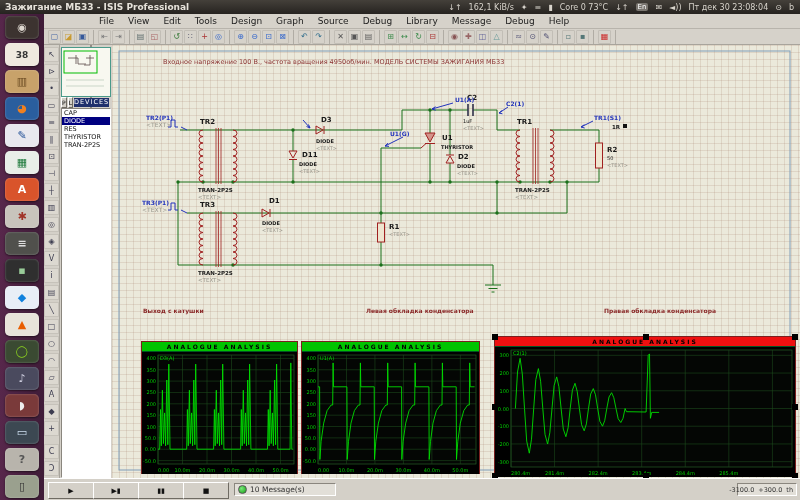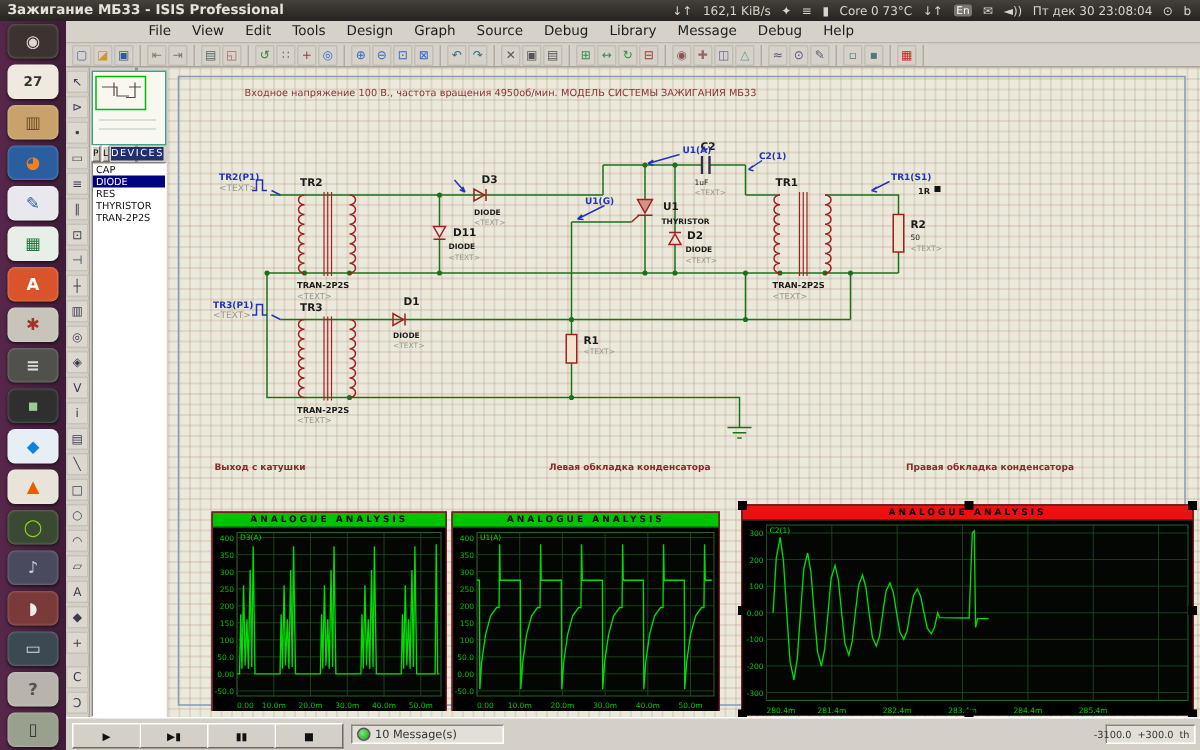--- a/index.html
+++ b/index.html
@@ -84,21 +84,21 @@
     <span>✉</span>
     <span>◄))</span>
     <span>Пт дек 30 23:08:04</span>
     <span>⊙</span>
     <span>b</span>
   </span>
 </div>
 
 <div id="dock" class="abs">
     <div class="ditem" style="background: rgb(60, 51, 48); color: rgb(222, 216, 208);">◉</div>
-    <div class="ditem" style="background: rgb(239, 233, 223); color: rgb(51, 51, 51); font-size: 9px;">27</div>
+    <div class="ditem" style="background: rgb(239, 233, 223); color: rgb(51, 51, 51); font-size: 9px;">38</div>
     <div class="ditem" style="background: rgb(200, 162, 106); color: rgb(106, 74, 34);">▥</div>
     <div class="ditem" style="background: rgb(42, 94, 158); color: rgb(240, 128, 32);">◕</div>
     <div class="ditem" style="background: rgb(232, 232, 238); color: rgb(43, 87, 154);">✎</div>
     <div class="ditem" style="background: rgb(232, 238, 232); color: rgb(30, 122, 60);">▦</div>
     <div class="ditem" style="background: rgb(217, 84, 43); color: rgb(255, 255, 255);">A</div>
     <div class="ditem" style="background: rgb(200, 196, 188); color: rgb(160, 52, 40);">✱</div>
     <div class="ditem" style="background: rgb(80, 80, 76); color: rgb(221, 221, 221);">≡</div>
     <div class="ditem" style="background: rgb(47, 47, 47); color: rgb(153, 204, 153);">▪</div>
     <div class="ditem" style="background: rgb(232, 238, 246); color: rgb(16, 129, 221);">◆</div>
     <div class="ditem" style="background: rgb(232, 228, 218); color: rgb(232, 93, 0);">▲</div>

